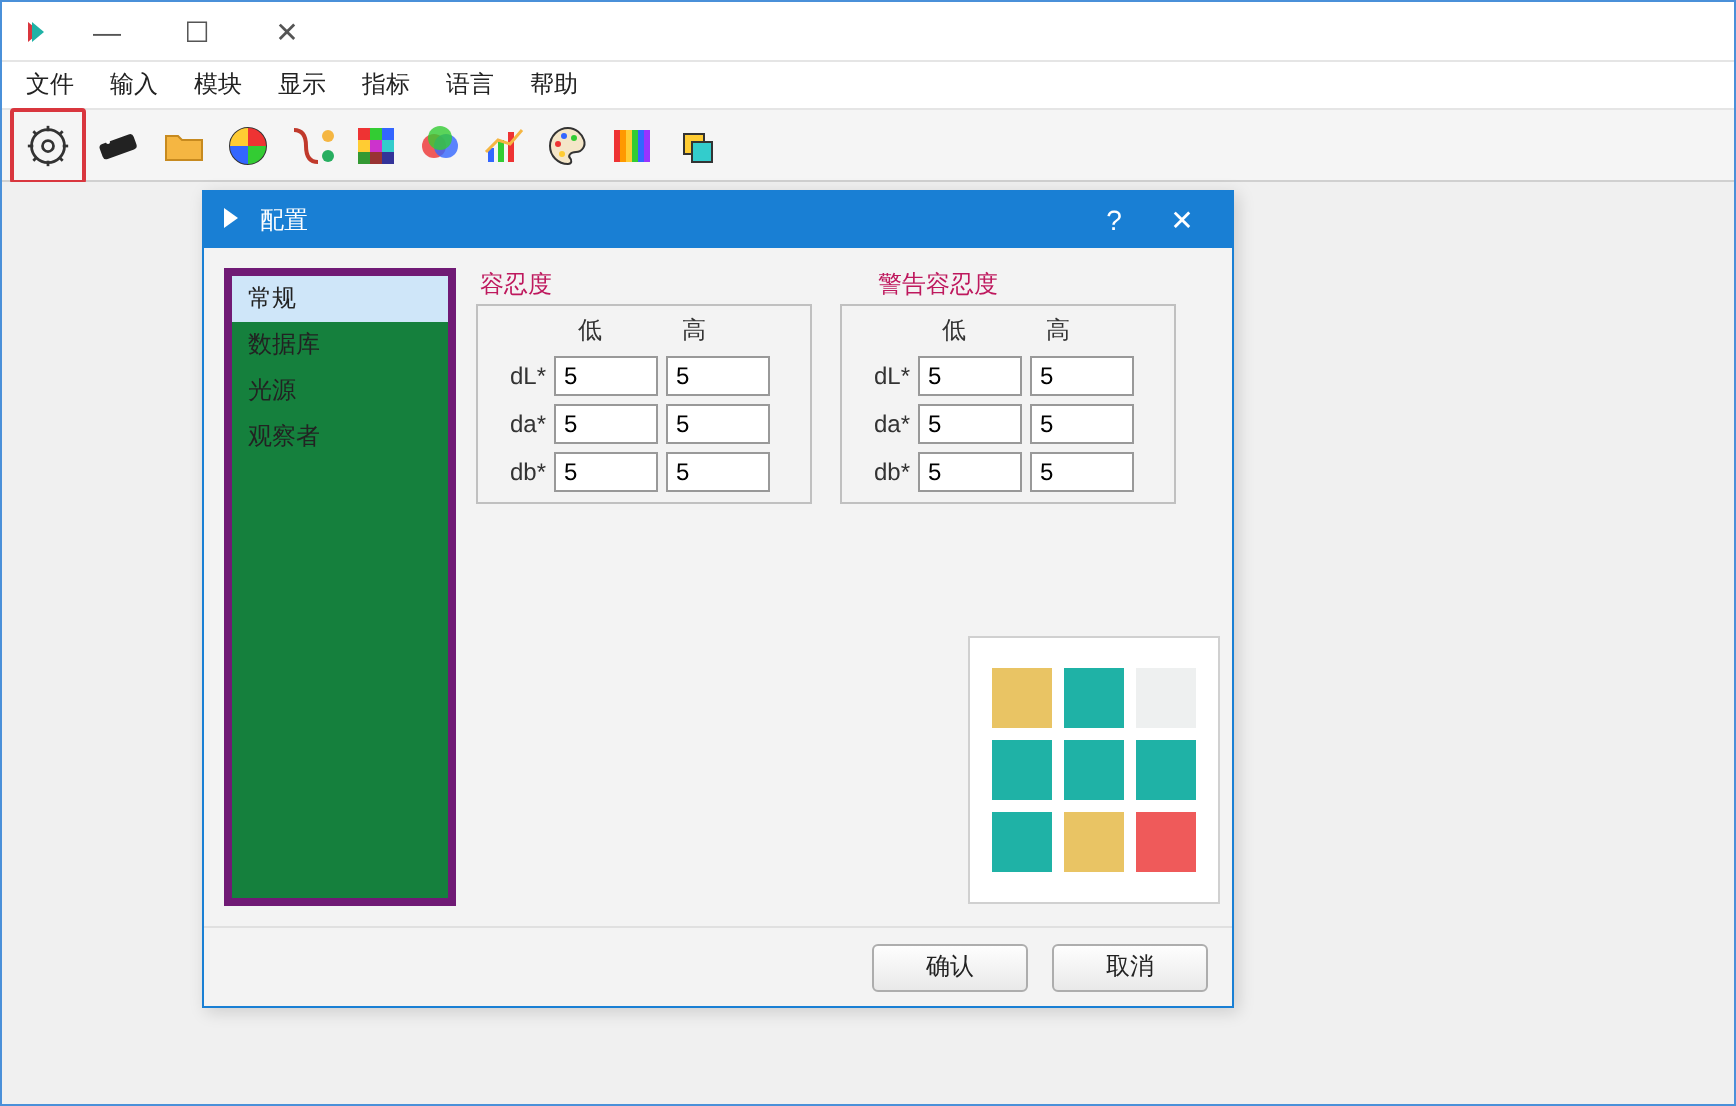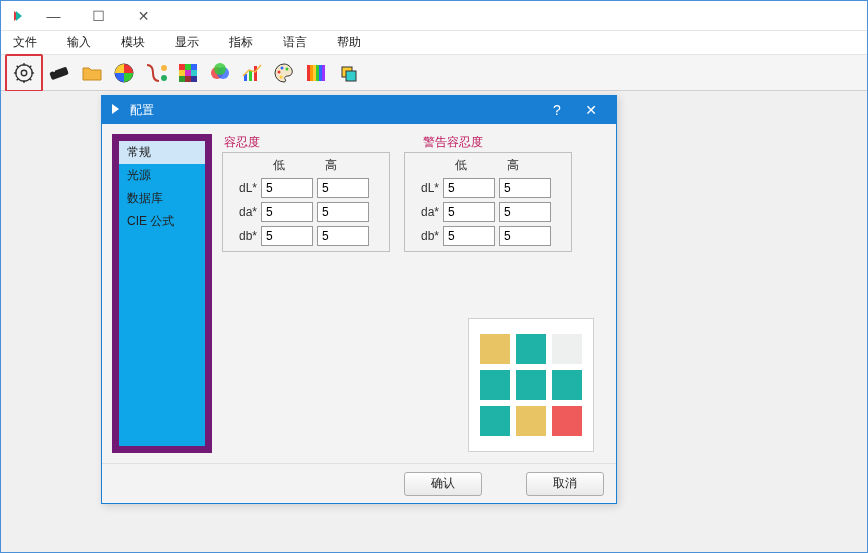--- a/index.html
+++ b/index.html
@@ -6,39 +6,39 @@
   body { font-family: "Microsoft YaHei", "SimSun", Arial, sans-serif; font-size: 12px; background: #fff; width: 868px; height: 553px; overflow: hidden; position: relative; }
 
   
   .window { width: 868px; height: 553px; border: 1px solid #4a90d9; display: flex; flex-direction: column; background: #f0f0f0; }
   .titlebar { height: 30px; background: #fff; display: flex; align-items: center; padding: 0 8px; border-bottom: 1px solid #e5e5e5; }
   .titlebar .app-icon { width: 16px; height: 16px; margin-right: 6px; display:flex;align-items:center;justify-content:center; }
   .titlebar .title { flex: 1; color: #333; font-size: 12px; }
   .win-controls { display: flex; gap: 0; }
   .win-btn { width: 45px; height: 28px; display: flex; align-items: center; justify-content: center; color: #555; font-size: 14px; cursor: pointer; }
 
-  .menubar { height: 24px; background: #fff; display: flex; align-items: center; padding: 0 4px; border-bottom: 1px solid #e5e5e5; gap: 14px; }
+  .menubar { height: 24px; background: #fff; display: flex; align-items: center; padding: 0 4px; border-bottom: 1px solid #e5e5e5; gap: 2px; }
   .menuitem { padding: 2px 8px; color: #222; cursor: pointer; }
 
   .toolbar { height: 36px; background: #f5f5f5; display: flex; align-items: center; padding: 2px 4px; border-bottom: 1px solid #d0d0d0; gap: 2px; }
   .tool-highlight { border: 2px solid #d9363e; padding: 2px; border-radius: 2px; }
   .tool-btn { width: 30px; height: 30px; display: flex; align-items: center; justify-content: center; cursor: pointer; border-radius: 2px; }
 
   .client-area { flex: 1; background: #f0f0f0; position: relative; }
 
   
   .dialog { position: absolute; left: 100px; top: 4px; width: 516px; height: 409px; border: 1px solid #197fd4; background: #f3f3f3; display: flex; flex-direction: column; box-shadow: 2px 2px 8px rgba(0,0,0,0.15); }
   .dlg-titlebar { height: 28px; background: #197fd4; display: flex; align-items: center; padding: 0 8px; color: #fff; }
   .dlg-titlebar .dlg-icon { width: 14px; height: 14px; margin-right: 6px; }
   .dlg-title { flex: 1; font-size: 12px; }
   .dlg-help { width: 34px; text-align: center; color: #fff; cursor: pointer; font-size: 14px; }
   .dlg-close { width: 34px; text-align: center; color: #fff; cursor: pointer; font-size: 14px; }
 
   .dlg-body { flex: 1; display: flex; padding: 10px; gap: 10px; }
-  .dlg-sidebar { width: 100px; background: #0ea5e9; border: 7px solid #701a75; overflow: auto; }
+  .dlg-sidebar { width: 116px; background: #15803d; border: 4px solid #701a75; overflow: auto; }
   .side-item { padding: 3px 8px; cursor: pointer; color: #222; }
   .side-item.selected { background: #cfe6f9; }
 
   .dlg-main { flex: 1; position: relative; }
   .groupbox { border: 1px solid #c0c0c0; background: #f3f3f3; position: absolute; }
   .group-title { position: absolute; top: -14px; left: 0; padding: 0 2px; color: #be185d; }
 
   .gb1 { left: 0; top: 18px; width: 168px; height: 100px; }
   .gb2 { left: 182px; top: 18px; width: 168px; height: 100px; }
 
@@ -46,21 +46,21 @@
   .hdr-row { display: flex; align-items: center; justify-content: flex-start; padding: 4px 0 2px 0; }
   .hdr-cell { width: 52px; text-align: center; color:#333; }
   .hdr-spacer { width: 30px; }
   .row-label { width: 26px; text-align: right; color:#333; }
   .num-input { width: 52px; height: 20px; border: 1px solid #999; background: #fff; padding: 0 4px; font-size: 12px; }
 
   .swatch-panel { position: absolute; left: 246px; top: 184px; width: 126px; height: 134px; background: #fff; border: 1px solid #d0d0d0; padding: 10px; display: grid; grid-template-columns: repeat(3, 30px); grid-template-rows: repeat(3, 30px); gap: 6px; justify-content: center; align-content: center; }
   .swatch { width: 30px; height: 30px; }
 
   .dlg-buttons { height: 40px; display: flex; justify-content: flex-end; align-items: center; padding: 0 12px; gap: 12px; border-top: 1px solid #e0e0e0; background:#f3f3f3; }
-  .btn { min-width: 78px; height: 24px; border: 1px solid #adadad; background: linear-gradient(#fefefe,#e9e9e9); border-radius: 3px; cursor: pointer; font-size: 12px; color: #222; display:flex;align-items:center;justify-content:center;margin-left:32px; }
+  .btn { min-width: 78px; height: 24px; border: 1px solid #adadad; background: linear-gradient(#fefefe,#e9e9e9); border-radius: 3px; cursor: pointer; font-size: 12px; color: #222; display:flex;align-items:center;justify-content:center; }
 
   svg { display:block; }
 </style>
 </head>
 <body>
 
 <div class="window">
 
   <div class="titlebar">
     <span class="app-icon">
@@ -219,23 +219,23 @@
             </svg>
         </span>
         <span class="dlg-title">配置</span>
         <span class="dlg-help">?</span>
         <span class="dlg-close">✕</span>
       </div>
 
       <div class="dlg-body">
         <div class="dlg-sidebar">
           <div class="side-item selected">常规</div>
+          <div class="side-item">数据库</div>
           <div class="side-item">光源</div>
-          <div class="side-item">数据库</div>
-          <div class="side-item">CIE 公式</div>
+          <div class="side-item">观察者</div>
         </div>
 
         <div class="dlg-main">
 
           <div class="group-title" style="left:0;top:0;">容忍度</div>
           <div class="groupbox gb1">
             <div class="hdr-row">
               <span class="hdr-spacer"></span>
               <span class="hdr-cell">低</span>
               <span class="hdr-cell">高</span>

